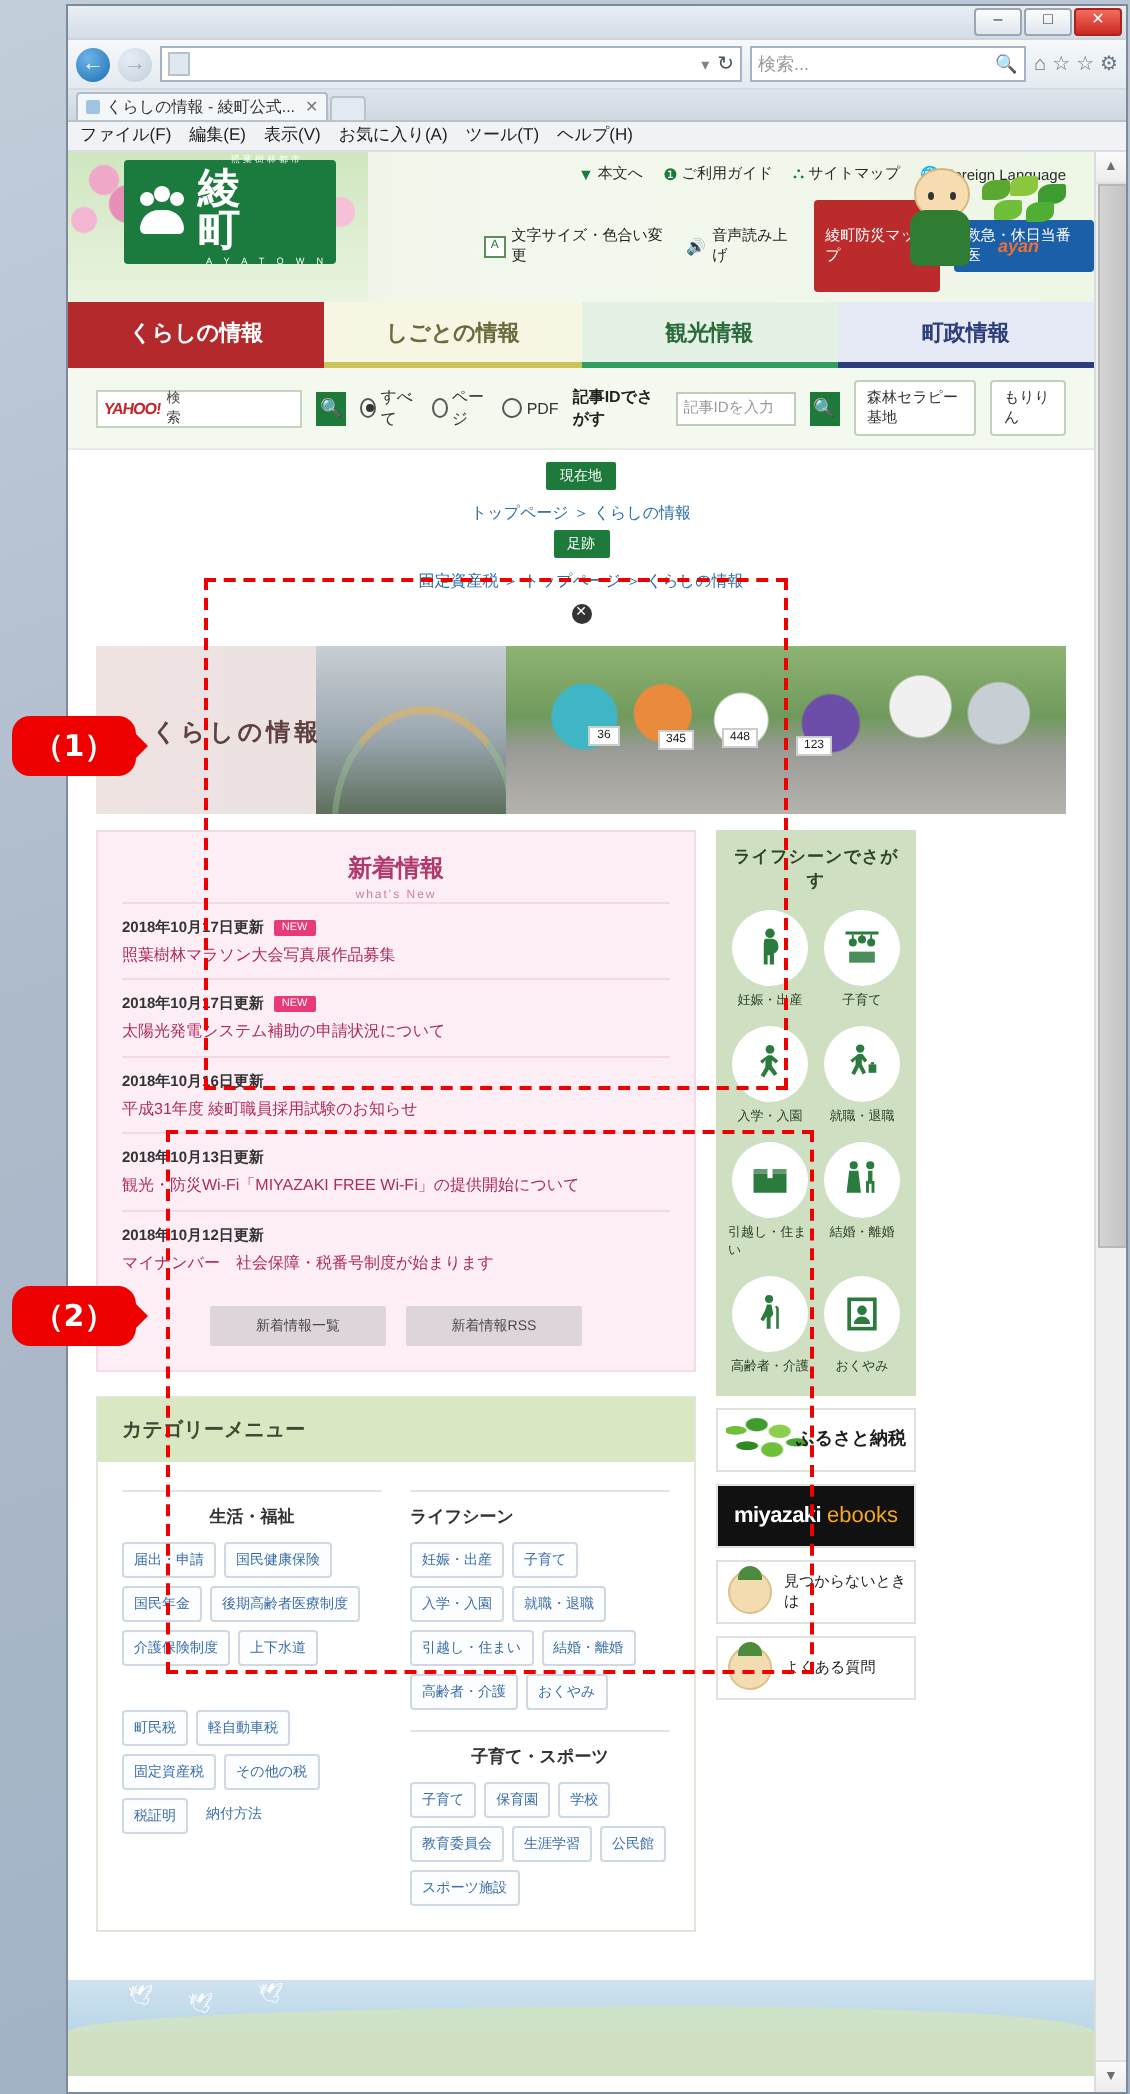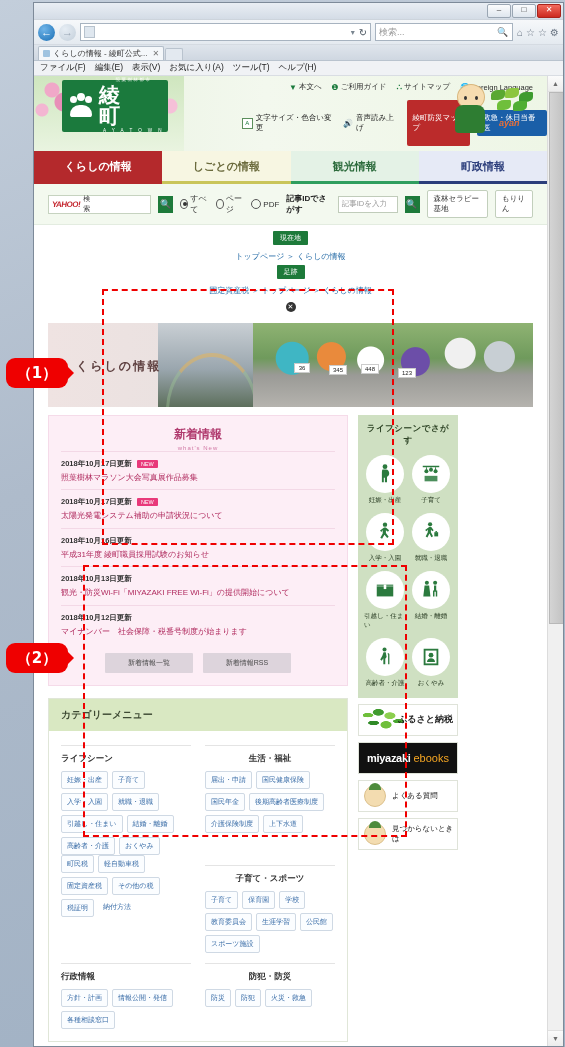--- a/index.html
+++ b/index.html
@@ -510,42 +510,42 @@
                 <span class="nbtn">新着情報一覧</span>
                 <span class="nbtn">新着情報RSS</span>
               </div>
             </div>
 
             <div class="cat">
               <div class="cat-head">カテゴリーメニュー</div>
               <div class="cat-body">
 
                 <div class="cat-row">
+                  <div class="cat-col cen">
+                    <h3>生活・福祉</h3>
+                    <div class="chips">
+                      <span class="chip">届出・申請</span>
+                      <span class="chip">国民健康保険</span>
+                      <span class="chip">国民年金</span>
+                      <span class="chip">後期高齢者医療制度</span>
+                      <span class="chip">介護保険制度</span>
+                      <span class="chip">上下水道</span>
+                    </div>
+                  </div>
                   <div class="cat-col">
                     <h3>ライフシーン</h3>
                     <div class="chips">
                       <span class="chip">妊娠・出産</span>
                       <span class="chip">子育て</span>
                       <span class="chip">入学・入園</span>
                       <span class="chip">就職・退職</span>
                       <span class="chip">引越し・住まい</span>
                       <span class="chip">結婚・離婚</span>
                       <span class="chip">高齢者・介護</span>
                       <span class="chip">おくやみ</span>
-                    </div>
-                  </div>
-                  <div class="cat-col cen">
-                    <h3>生活・福祉</h3>
-                    <div class="chips">
-                      <span class="chip">届出・申請</span>
-                      <span class="chip">国民健康保険</span>
-                      <span class="chip">国民年金</span>
-                      <span class="chip">後期高齢者医療制度</span>
-                      <span class="chip">介護保険制度</span>
-                      <span class="chip">上下水道</span>
                     </div>
                   </div>
                 </div>
 
                 <div class="cat-row">
                   <div class="cat-col">
                     <div class="chips">
                       <span class="chip">町民税</span>
                       <span class="chip">軽自動車税</span>
                       <span class="chip">固定資産税</span>
@@ -561,38 +561,20 @@
                       <span class="chip">保育園</span>
                       <span class="chip">学校</span>
                       <span class="chip">教育委員会</span>
                       <span class="chip">生涯学習</span>
                       <span class="chip">公民館</span>
                       <span class="chip">スポーツ施設</span>
                     </div>
                   </div>
                 </div>
 
-                <div class="cat-row">
-                  <div class="cat-col">
-                    <h3>行政情報</h3>
-                    <div class="chips">
-                      <span class="chip">方針・計画</span>
-                      <span class="chip">情報公開・発信</span>
-                      <span class="chip">各種相談窓口</span>
-                    </div>
-                  </div>
-                  <div class="cat-col cen">
-                    <h3>防犯・防災</h3>
-                    <div class="chips">
-                      <span class="chip">防災</span>
-                      <span class="chip">防犯</span>
-                      <span class="chip">火災・救急</span>
-                    </div>
-                  </div>
-                </div>
 
               </div>
             </div>
           </div>
 
           <div class="col-side">
             <div class="lifebox">
               <h3>ライフシーンでさがす</h3>
               <div class="lifegrid">
 
@@ -696,26 +678,26 @@
               <span class="fl">ふるさと納税</span>
             </div>
 
             <div class="sbanner sb-ebooks">
               <span class="e1">miyazaki</span>
               <span class="e2">ebooks</span>
             </div>
 
             <div class="sbanner sb-faq">
               <span class="faq-face"></span>
-              <span class="faq-txt">よくある質問</span>
+              <span class="faq-txt">見つからないときは</span>
             </div>
 
             <div class="sbanner sb-faq">
               <span class="faq-face"></span>
-              <span class="faq-txt">見つからないときは</span>
+              <span class="faq-txt">よくある質問</span>
             </div>
           </div>
         </div>
 
         <div style="height:24px;background:#fff"></div>
 
         <div class="footwave">
           <span class="bird" style="left:30px;top:2px;">🕊</span>
           <span class="bird" style="left:60px;top:6px;">🕊</span>
           <span class="bird" style="left:95px;top:1px;">🕊</span>

